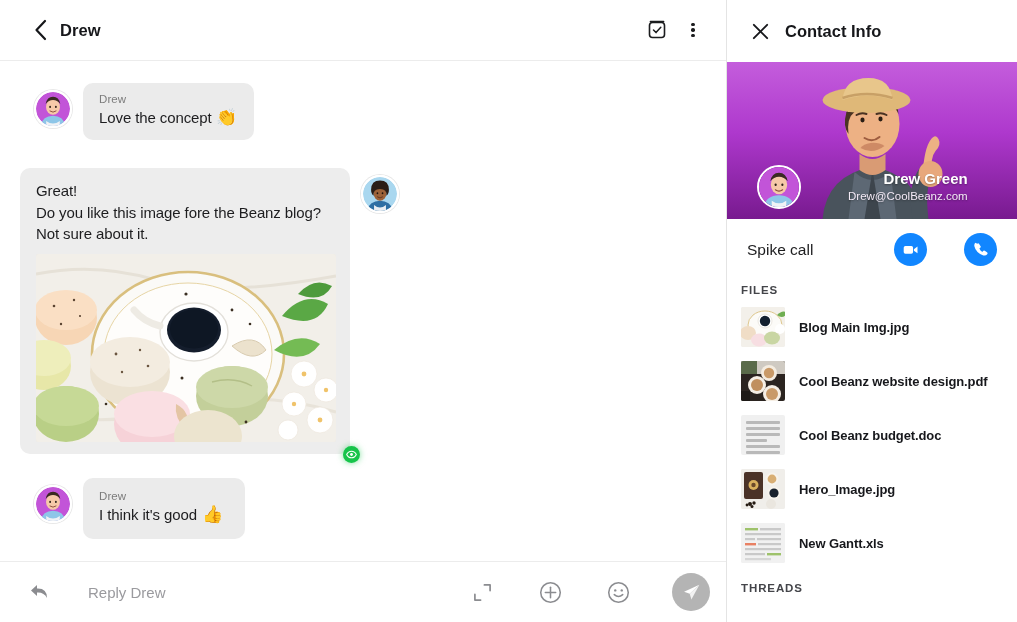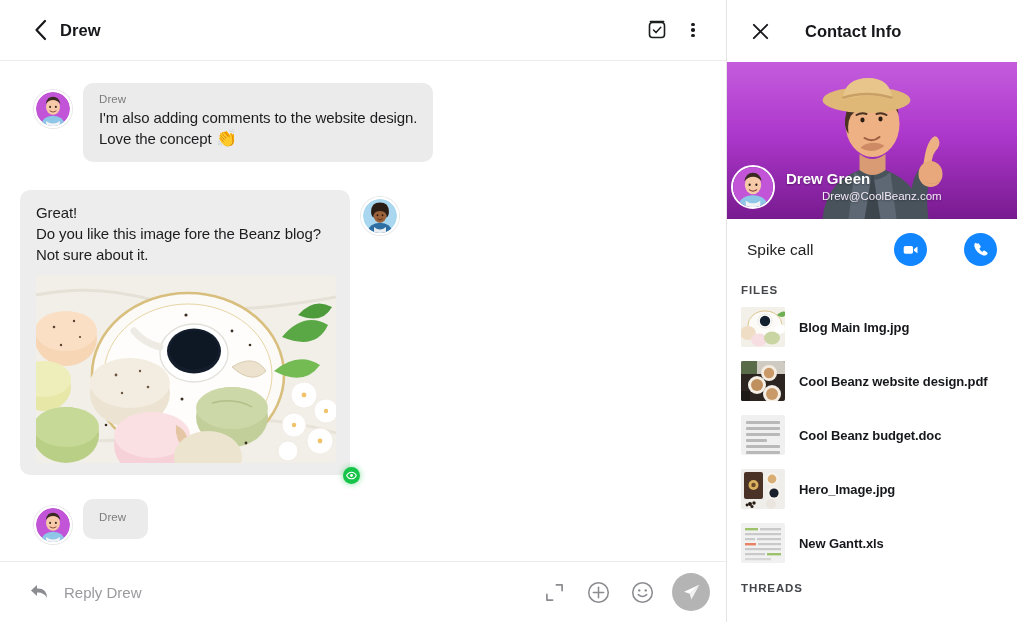--- a/index.html
+++ b/index.html
@@ -106,20 +106,21 @@
     box-shadow: 0 0 6px rgba(22,196,74,.55);
   }
 
   
   .composer {
     height: 61px; flex: 0 0 61px;
     border-top: 1px solid #ececec;
     display: flex; align-items: center;
     padding: 0 16px 0 28px;
     background: #fff;
+    gap: 24px;
   }
   .reply-arrow { width: 22px; height: 22px; margin-right: 14px; display:flex; align-items:center; justify-content:center; cursor: pointer;}
   .reply-input {
     flex: 1; border: none; outline: none;
     font-family: "Liberation Sans", sans-serif;
     font-size: 15px; color: #111; background: transparent;
   }
   .reply-input::placeholder { color: #9a9a9e; }
   .comp-icon {
     width: 36px; height: 36px; margin-left: 8px;
@@ -141,33 +142,34 @@
     display: flex; flex-direction: column;
     overflow: hidden;
   }
   .info-header {
     height: 62px; flex: 0 0 62px;
     display: flex; align-items: center;
     padding: 0 20px;
     background: #fff;
   }
   .close-x { width: 26px; height: 26px; margin-right: 12px; cursor: pointer; display:flex; align-items:center; justify-content:center;}
-  .info-title { font-size: 16.5px; font-weight: bold; color: #16171a; margin-left: 20px; }
+  .info-title { font-size: 16.5px; font-weight: bold; color: #16171a; }
 
   .hero {
     height: 157px; flex: 0 0 157px;
     position: relative;
     overflow: hidden;
     background: linear-gradient(180deg,#c153d8 0%, #b63fd3 38%, #9c25b8 78%, #7d1f96 100%);
   }
   .hero-person { position: absolute; left: 0; top: 0; width: 100%; height: 100%; }
   .hero-id {
-    position: absolute; left: 4px; bottom: 10px;
+    position: absolute; left: 30px; bottom: 10px;
     display: flex; align-items: center; gap: 11px;
     z-index: 4;
+    text-align: right;
   }
   .hero-avatar {
     width: 44px; height: 44px; border-radius: 50%;
     border: 2.5px solid #fff; overflow: hidden; position: relative;
     flex: 0 0 44px;
   }
   .hero-name { font-size: 15px; font-weight: bold; color: #fff; line-height: 1.25; text-shadow: 0 1px 2px rgba(0,0,0,.35); }
   .hero-mail { font-size: 11.5px; color: #f3eaf6; line-height: 1.3; text-shadow: 0 1px 2px rgba(0,0,0,.35); padding-left: 36px; }
 
   .call-row {
@@ -250,21 +252,20 @@
             <path d="M12 34 q8 6 16 0 l0 6 l-16 0 z" fill="#f0f2f5"></path>
             <ellipse cx="20" cy="17.5" rx="8.2" ry="9.4" fill="#f6c9a8"></ellipse>
             <path d="M11.4 14 q1.5 -8.5 8.6 -8.5 q7.1 0 8.6 8.5 q-3.5 -4.5 -8.6 -4.5 q-5.1 0 -8.6 4.5 z" fill="#3a2a22"></path>
             <ellipse cx="16.6" cy="17.6" rx="1.1" ry="1.3" fill="#2b2018"></ellipse>
             <ellipse cx="23.4" cy="17.6" rx="1.1" ry="1.3" fill="#2b2018"></ellipse>
             <path d="M16.4 22.4 q3.6 2.8 7.2 0" fill="none" stroke="#8a4a3a" stroke-width="1.1" stroke-linecap="round"></path>
           </svg>
         </div>
         <div class="bubble">
           <div class="sender">Drew</div>
-          <div class="line">I'm also adding comments to the website design.</div>
           <div class="line">
             <span>Love the concept</span>
             <span class="emoji">👏</span>
           </div>
         </div>
       </div>
 
       <div class="msg-row out" style="margin-bottom:24px;">
         <div class="bubble out">
           <div class="line" style="margin-top:2px;">Great!</div>
@@ -374,20 +375,24 @@
             <path d="M12 34 q8 6 16 0 l0 6 l-16 0 z" fill="#f0f2f5"></path>
             <ellipse cx="20" cy="17.5" rx="8.2" ry="9.4" fill="#f6c9a8"></ellipse>
             <path d="M11.4 14 q1.5 -8.5 8.6 -8.5 q7.1 0 8.6 8.5 q-3.5 -4.5 -8.6 -4.5 q-5.1 0 -8.6 4.5 z" fill="#3a2a22"></path>
             <ellipse cx="16.6" cy="17.6" rx="1.1" ry="1.3" fill="#2b2018"></ellipse>
             <ellipse cx="23.4" cy="17.6" rx="1.1" ry="1.3" fill="#2b2018"></ellipse>
             <path d="M16.4 22.4 q3.6 2.8 7.2 0" fill="none" stroke="#8a4a3a" stroke-width="1.1" stroke-linecap="round"></path>
           </svg>
         </div>
         <div class="bubble" style="padding:12px 22px 14px 16px;">
           <div class="sender">Drew</div>
+          <div class="line">
+            <span>I think it's good</span>
+            <span class="emoji">👍</span>
+          </div>
         </div>
       </div>
     </div>
 
     <div class="composer">
       <div class="reply-arrow">
         <svg width="20" height="18" viewBox="0 0 20 18">
           <path d="M8 2 L2 7.5 L8 13 L8 9.5 Q15 9 18 15 Q18 5 8 5.5 Z" fill="#8b8c90"></path>
         </svg>
       </div>

